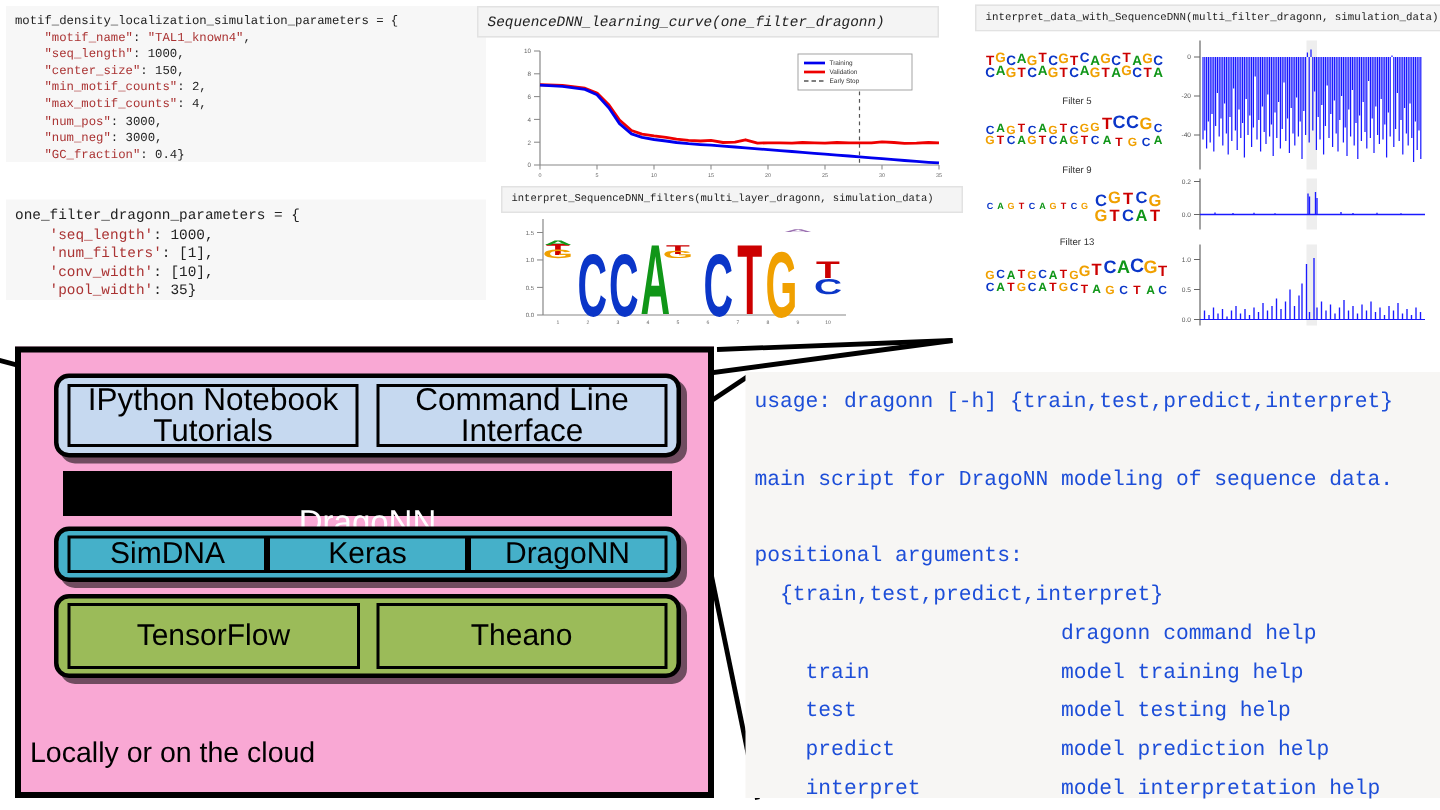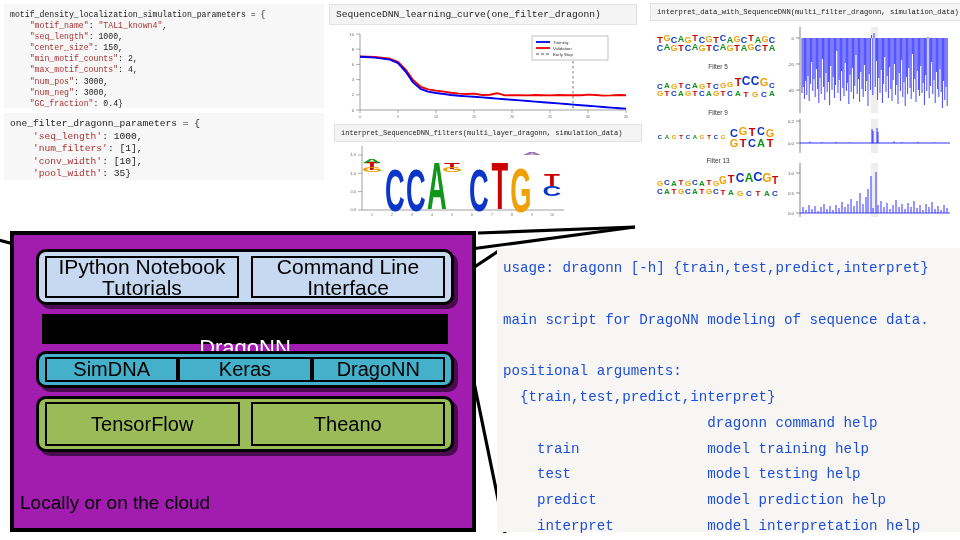--- a/index.html
+++ b/index.html
@@ -19,21 +19,21 @@
   .title-bar{
     position:absolute;background:#f4f4f4;border:1px solid #e2e2e2;
     font-family:"Liberation Mono",monospace;color:#222;
     display:flex;align-items:center;padding-left:6px;white-space:nowrap;overflow:hidden;
   }
   .plot-box{position:absolute;background:#ffffff;}
 
   
   #arch{
     position:absolute;left:10px;top:231px;width:466px;height:301px;
-    background:#a21caf;border:4px solid #000;box-sizing:border-box;
+    background:#f9a8d4;border:4px solid #000;box-sizing:border-box;
   }
   .layer{
     position:absolute;border:3px solid #000;border-radius:10px;
     box-sizing:border-box;display:flex;align-items:center;
     box-shadow:4px 4px 0 rgba(0,0,0,.55);
   }
   .cell{
     flex:1;border:2px solid #000;box-sizing:border-box;
     display:flex;align-items:center;justify-content:center;
     text-align:center;line-height:1.02;color:#000;
@@ -53,27 +53,27 @@
   <div class="code-panel" id="code1" style="left:4px;top:4px;width:320px;height:104px;font-size:8.2px;line-height:11.1px;padding:5px 6px;box-sizing:border-box;">motif_density_localization_simulation_parameters = {
     <span class="kw">"motif_name"</span>: <span class="kw"><span class="kw">"TAL1_known4"</span></span>,
     <span class="kw">"seq_length"</span>: 1000,
     <span class="kw">"center_size"</span>: 150,
     <span class="kw">"min_motif_counts"</span>: 2,
     <span class="kw">"max_motif_counts"</span>: 4,
     <span class="kw">"num_pos"</span>: 3000,
     <span class="kw">"num_neg"</span>: 3000,
     <span class="kw">"GC_fraction"</span>: 0.4}</div>
 
-  <div class="code-panel" id="code2" style="left:4px;top:113px;width:320px;height:67px;font-size:9.6px;line-height:12.6px;padding:5px 6px;box-sizing:border-box;">one_filter_dragonn_parameters = {
+  <div class="code-panel" id="code2" style="left:4px;top:133px;width:320px;height:67px;font-size:9.6px;line-height:12.6px;padding:5px 6px;box-sizing:border-box;">one_filter_dragonn_parameters = {
     <span class="kw">'seq_length'</span>: 1000,
     <span class="kw">'num_filters'</span>: [1],
     <span class="kw">'conv_width'</span>: [10],
     <span class="kw">'pool_width'</span>: 35}</div>
 
-  <div class="title-bar" style="left:329px;top:4px;width:300px;height:19px;font-size:9.6px;">SequenceDNN_learning_curve(one_filter_dragonn)</div>
+  <div class="title-bar" style="left:318px;top:4px;width:300px;height:19px;font-size:9.6px;font-style:italic;">SequenceDNN_learning_curve(one_filter_dragonn)</div>
 
   <div class="plot-box" style="left:334px;top:26px;width:300px;height:96px;">
     <svg width="300" height="96" viewBox="0 0 300 96">
 
       <line x1="26" y1="8" x2="26" y2="84" stroke="#888" stroke-width="0.8"></line>
       <line x1="26" y1="84" x2="292" y2="84" stroke="#888" stroke-width="0.8"></line>
 
       <g stroke="#888" stroke-width="0.7">
         <line x1="22" y1="8" x2="26" y2="8"></line>
         <line x1="22" y1="23.2" x2="26" y2="23.2"></line>

